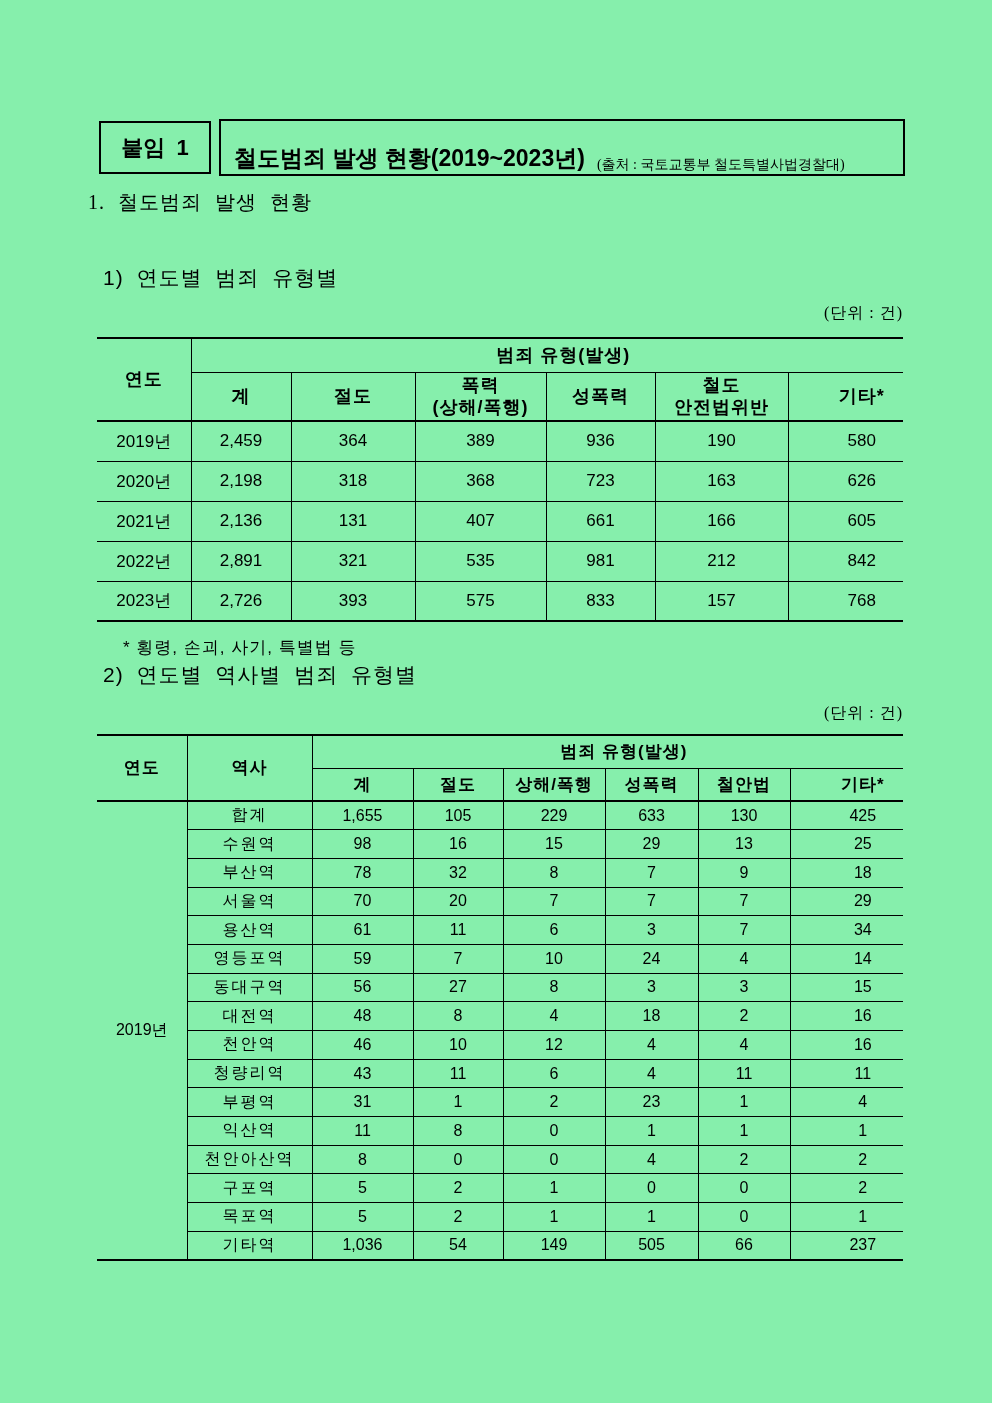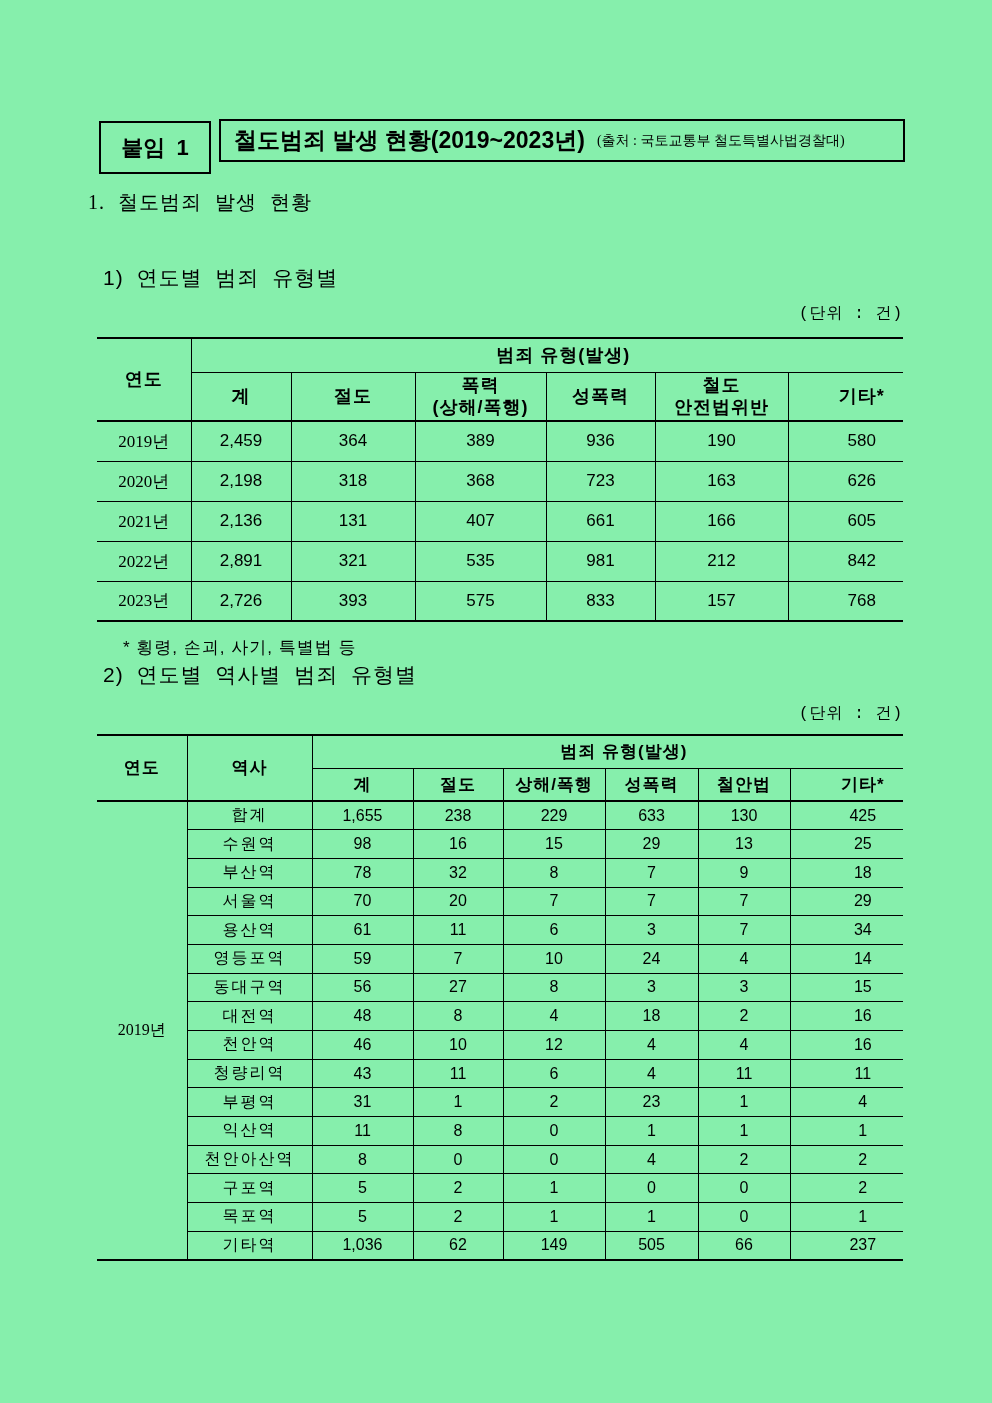--- a/index.html
+++ b/index.html
@@ -18,23 +18,23 @@
   
   .attach-box {
     position: absolute; left: 99px; top: 121px;
     width: 112px; height: 53px;
     border: 2px solid #000;
     display: flex; align-items: center; justify-content: center;
     font-size: 22px; font-weight: bold; word-spacing: 5px;
   }
   .title-box {
     position: absolute; left: 219px; top: 119px;
-    width: 686px; height: 43px;
+    width: 686px; height: 57px;
     border: 2px solid #000;
-    display: flex; align-items: center;
+    display: flex; align-items: flex-end;
     padding-left: 13px;
     white-space: nowrap;
   }
   .doc-title { font-size: 23px; font-weight: bold; letter-spacing: 0px; }
   .doc-source { font-size: 14px; margin-left: 12px; font-family: Liberation Serif, serif; }
 
   
   .main-heading {
     position: absolute; left: 88px; top: 189px;
     font-family: "Liberation Serif", serif;
@@ -42,21 +42,21 @@
   }
   .sec-heading {
     position: absolute; left: 103px;
     font-family: Liberation Sans, sans-serif;
     font-size: 21px; word-spacing: 6px; letter-spacing: 1px;
   }
   .s1-heading { top: 264px; }
   .s2-heading { top: 661px; }
   .unit-label {
     position: absolute; right: 89px;
-    font-family: Liberation Mono, monospace;
+    font-family: Liberation Serif, serif;
     font-size: 16px; letter-spacing: 1px;
   }
   .unit1 { top: 303px; }
   .unit2 { top: 703px; }
   .footnote {
     position: absolute; left: 123px; top: 636px;
     font-size: 17px; letter-spacing: 1px;
   }
 
   
@@ -78,21 +78,21 @@
   }
   .t th {
     font-weight: bold;
     white-space: pre-line;
     line-height: 1.25;
   }
   .t1 th { font-size: 18px; letter-spacing: 1px; }
   .t1 td { font-size: 17px; }
   .t2 th { font-size: 17px; letter-spacing: 1px; }
   .t2 td { font-size: 16px; }
-  .t .first-col { border-left: none; font-family: Liberation Serif, serif; }
+  .t .first-col { border-left: none; }
   .t .last-col { border-right: none; padding-left: 32px; }
   .t thead tr.h2 th { border-bottom: 2px solid #000; }
   .t thead th.rs { border-bottom: 2px solid #000; }
   .t1 thead tr.h1 { height: 34px; }
   .t1 thead tr.h2 { height: 49px; }
   .t1 tbody tr { height: 40px; }
   .t2 thead tr.h1 { height: 33px; }
   .t2 thead tr.h2 { height: 33px; }
   .t2 tbody tr { height: 28.7px; }
   .t td.year-cell, .t td.year-span-cell { letter-spacing: 0; }
@@ -221,21 +221,21 @@
           <th>성폭력</th>
           <th>철안법</th>
           <th class="last-col">기타*</th>
         </tr>
     </thead>
     <tbody>
         <tr>
           <td rowspan="16" class="first-col year-span-cell">2019년</td>
           <td class="station-cell">합계</td>
           <td>1,655</td>
-          <td>238</td>
+          <td>105</td>
           <td>229</td>
           <td>633</td>
           <td>130</td>
           <td class="last-col">425</td>
         </tr>
         <tr>
           <td class="station-cell">수원역</td>
           <td>98</td>
           <td>16</td>
           <td>15</td>
@@ -356,21 +356,21 @@
           <td>5</td>
           <td>2</td>
           <td>1</td>
           <td>1</td>
           <td>0</td>
           <td class="last-col">1</td>
         </tr>
         <tr>
           <td class="station-cell">기타역</td>
           <td>1,036</td>
-          <td>62</td>
+          <td>54</td>
           <td>149</td>
           <td>505</td>
           <td>66</td>
           <td class="last-col">237</td>
         </tr>
       </tbody>
   </table>
 
 </div>
 

